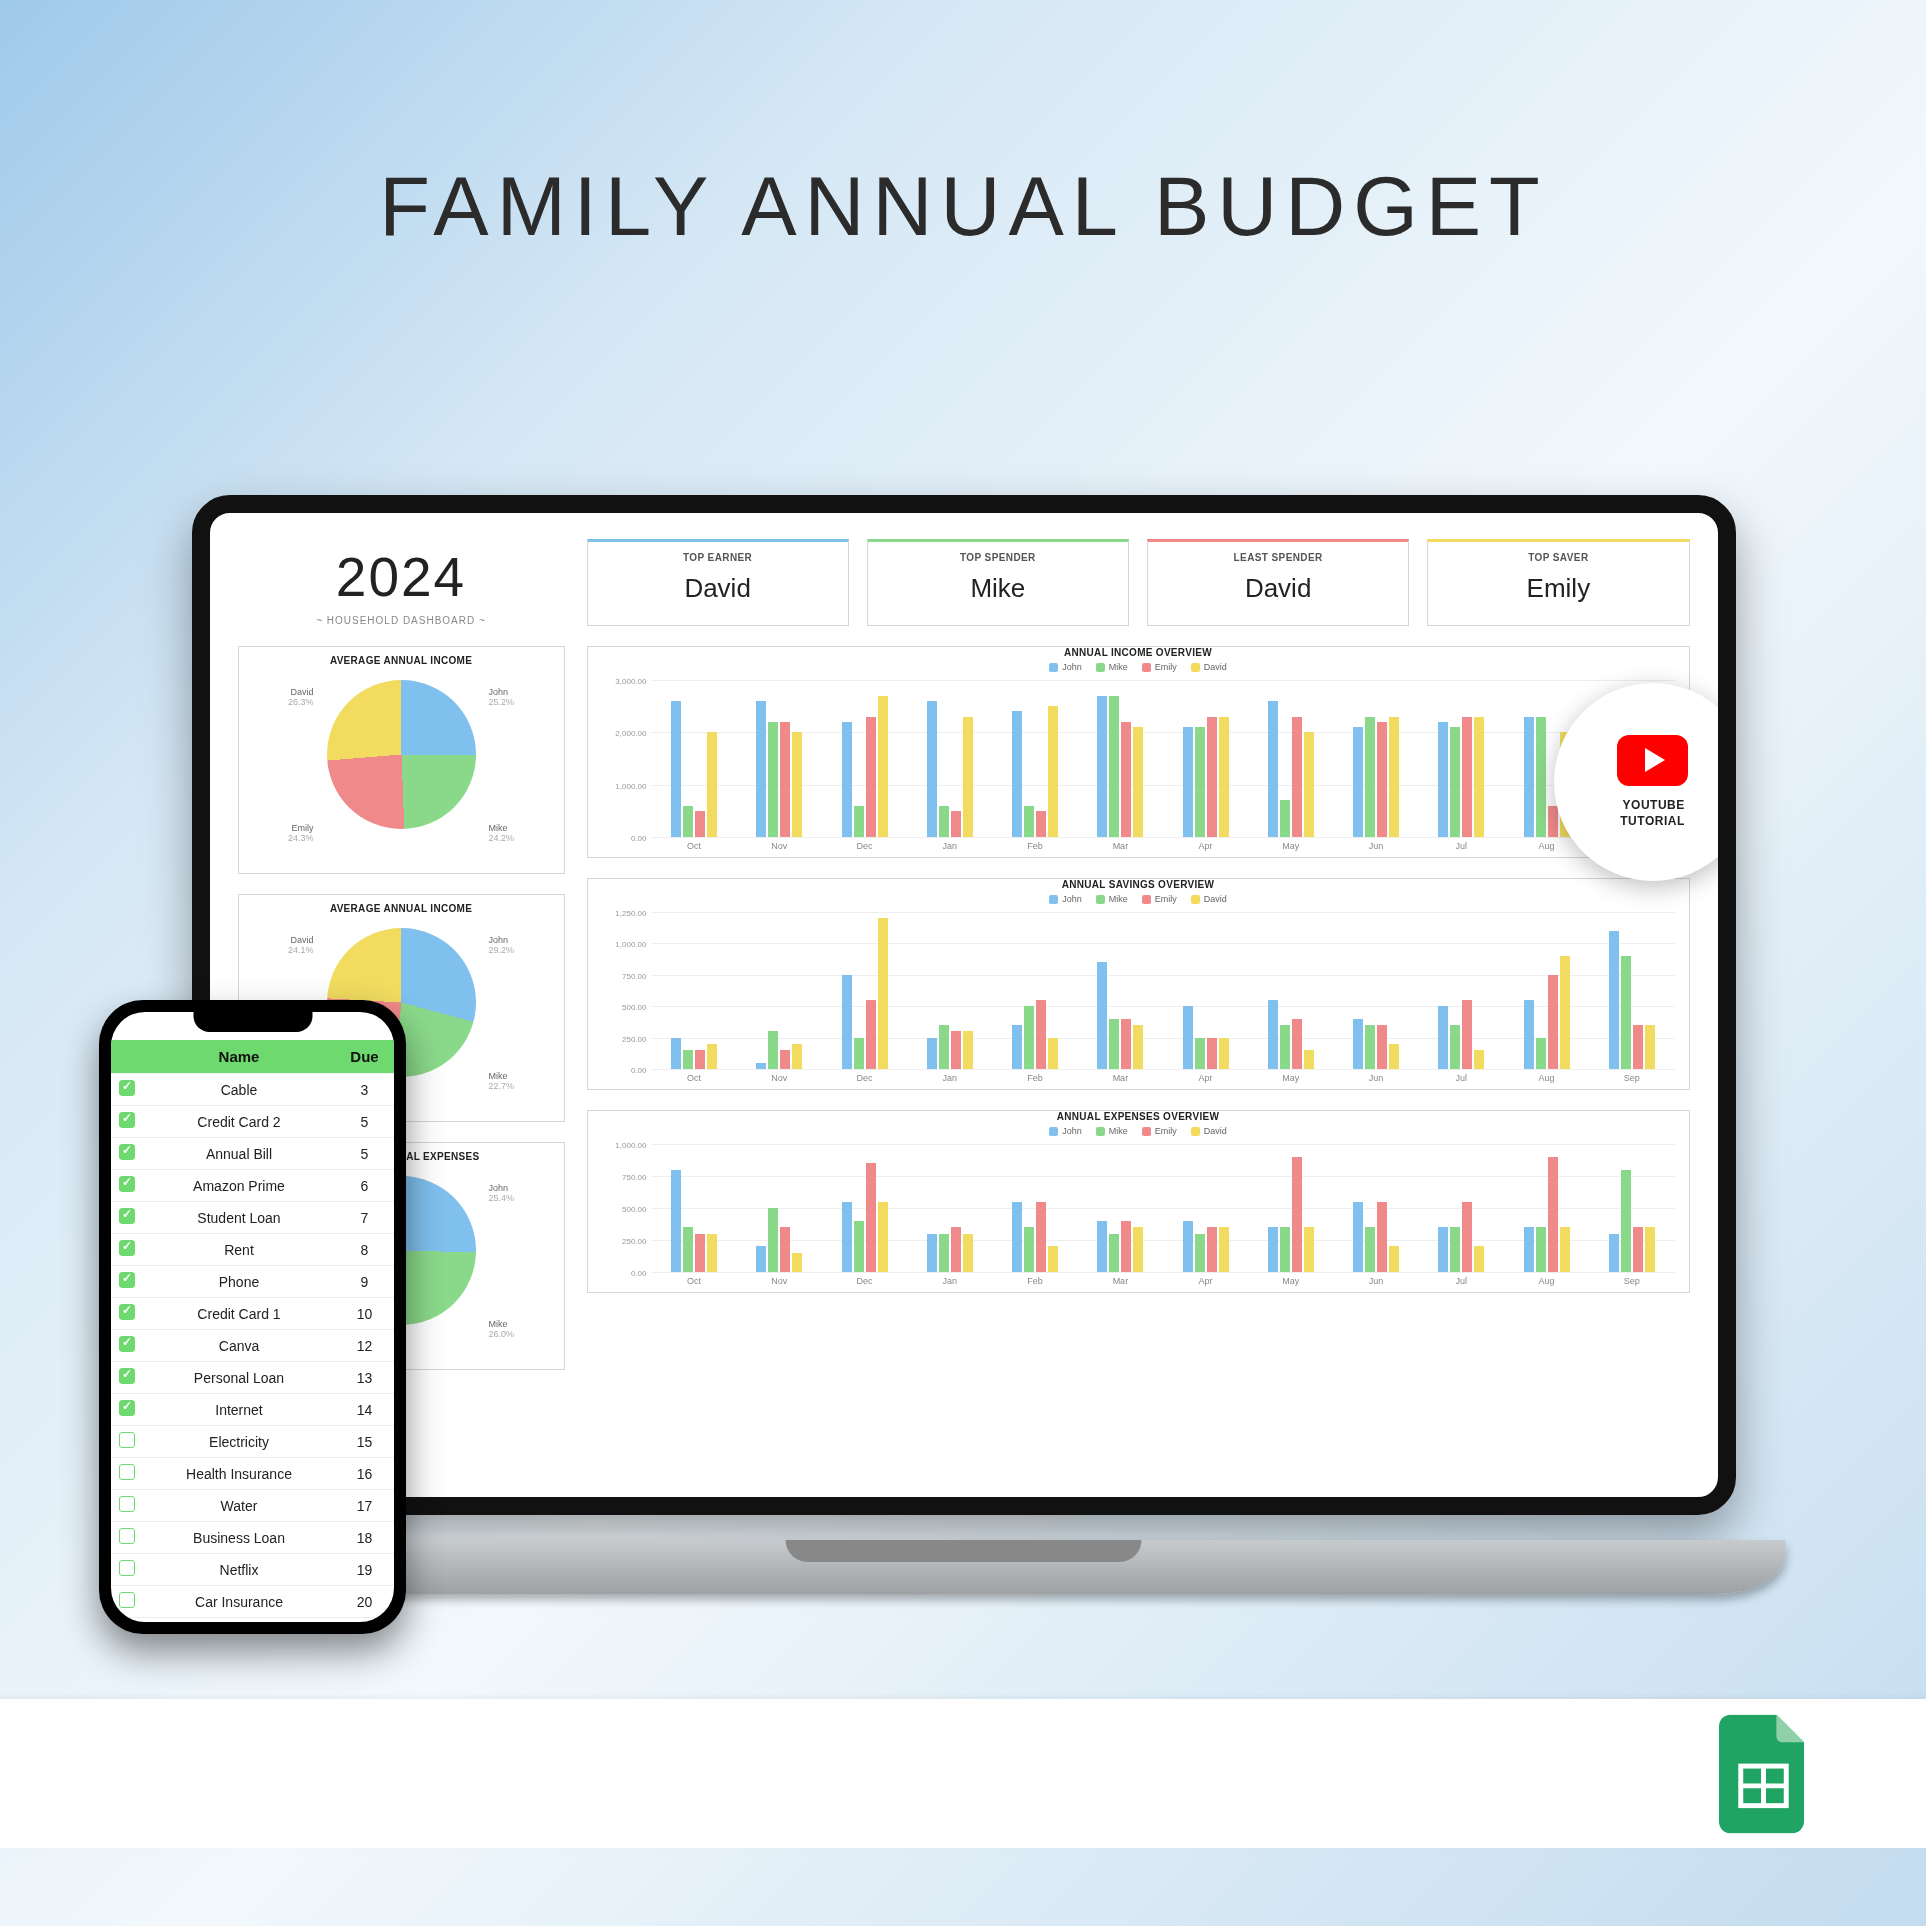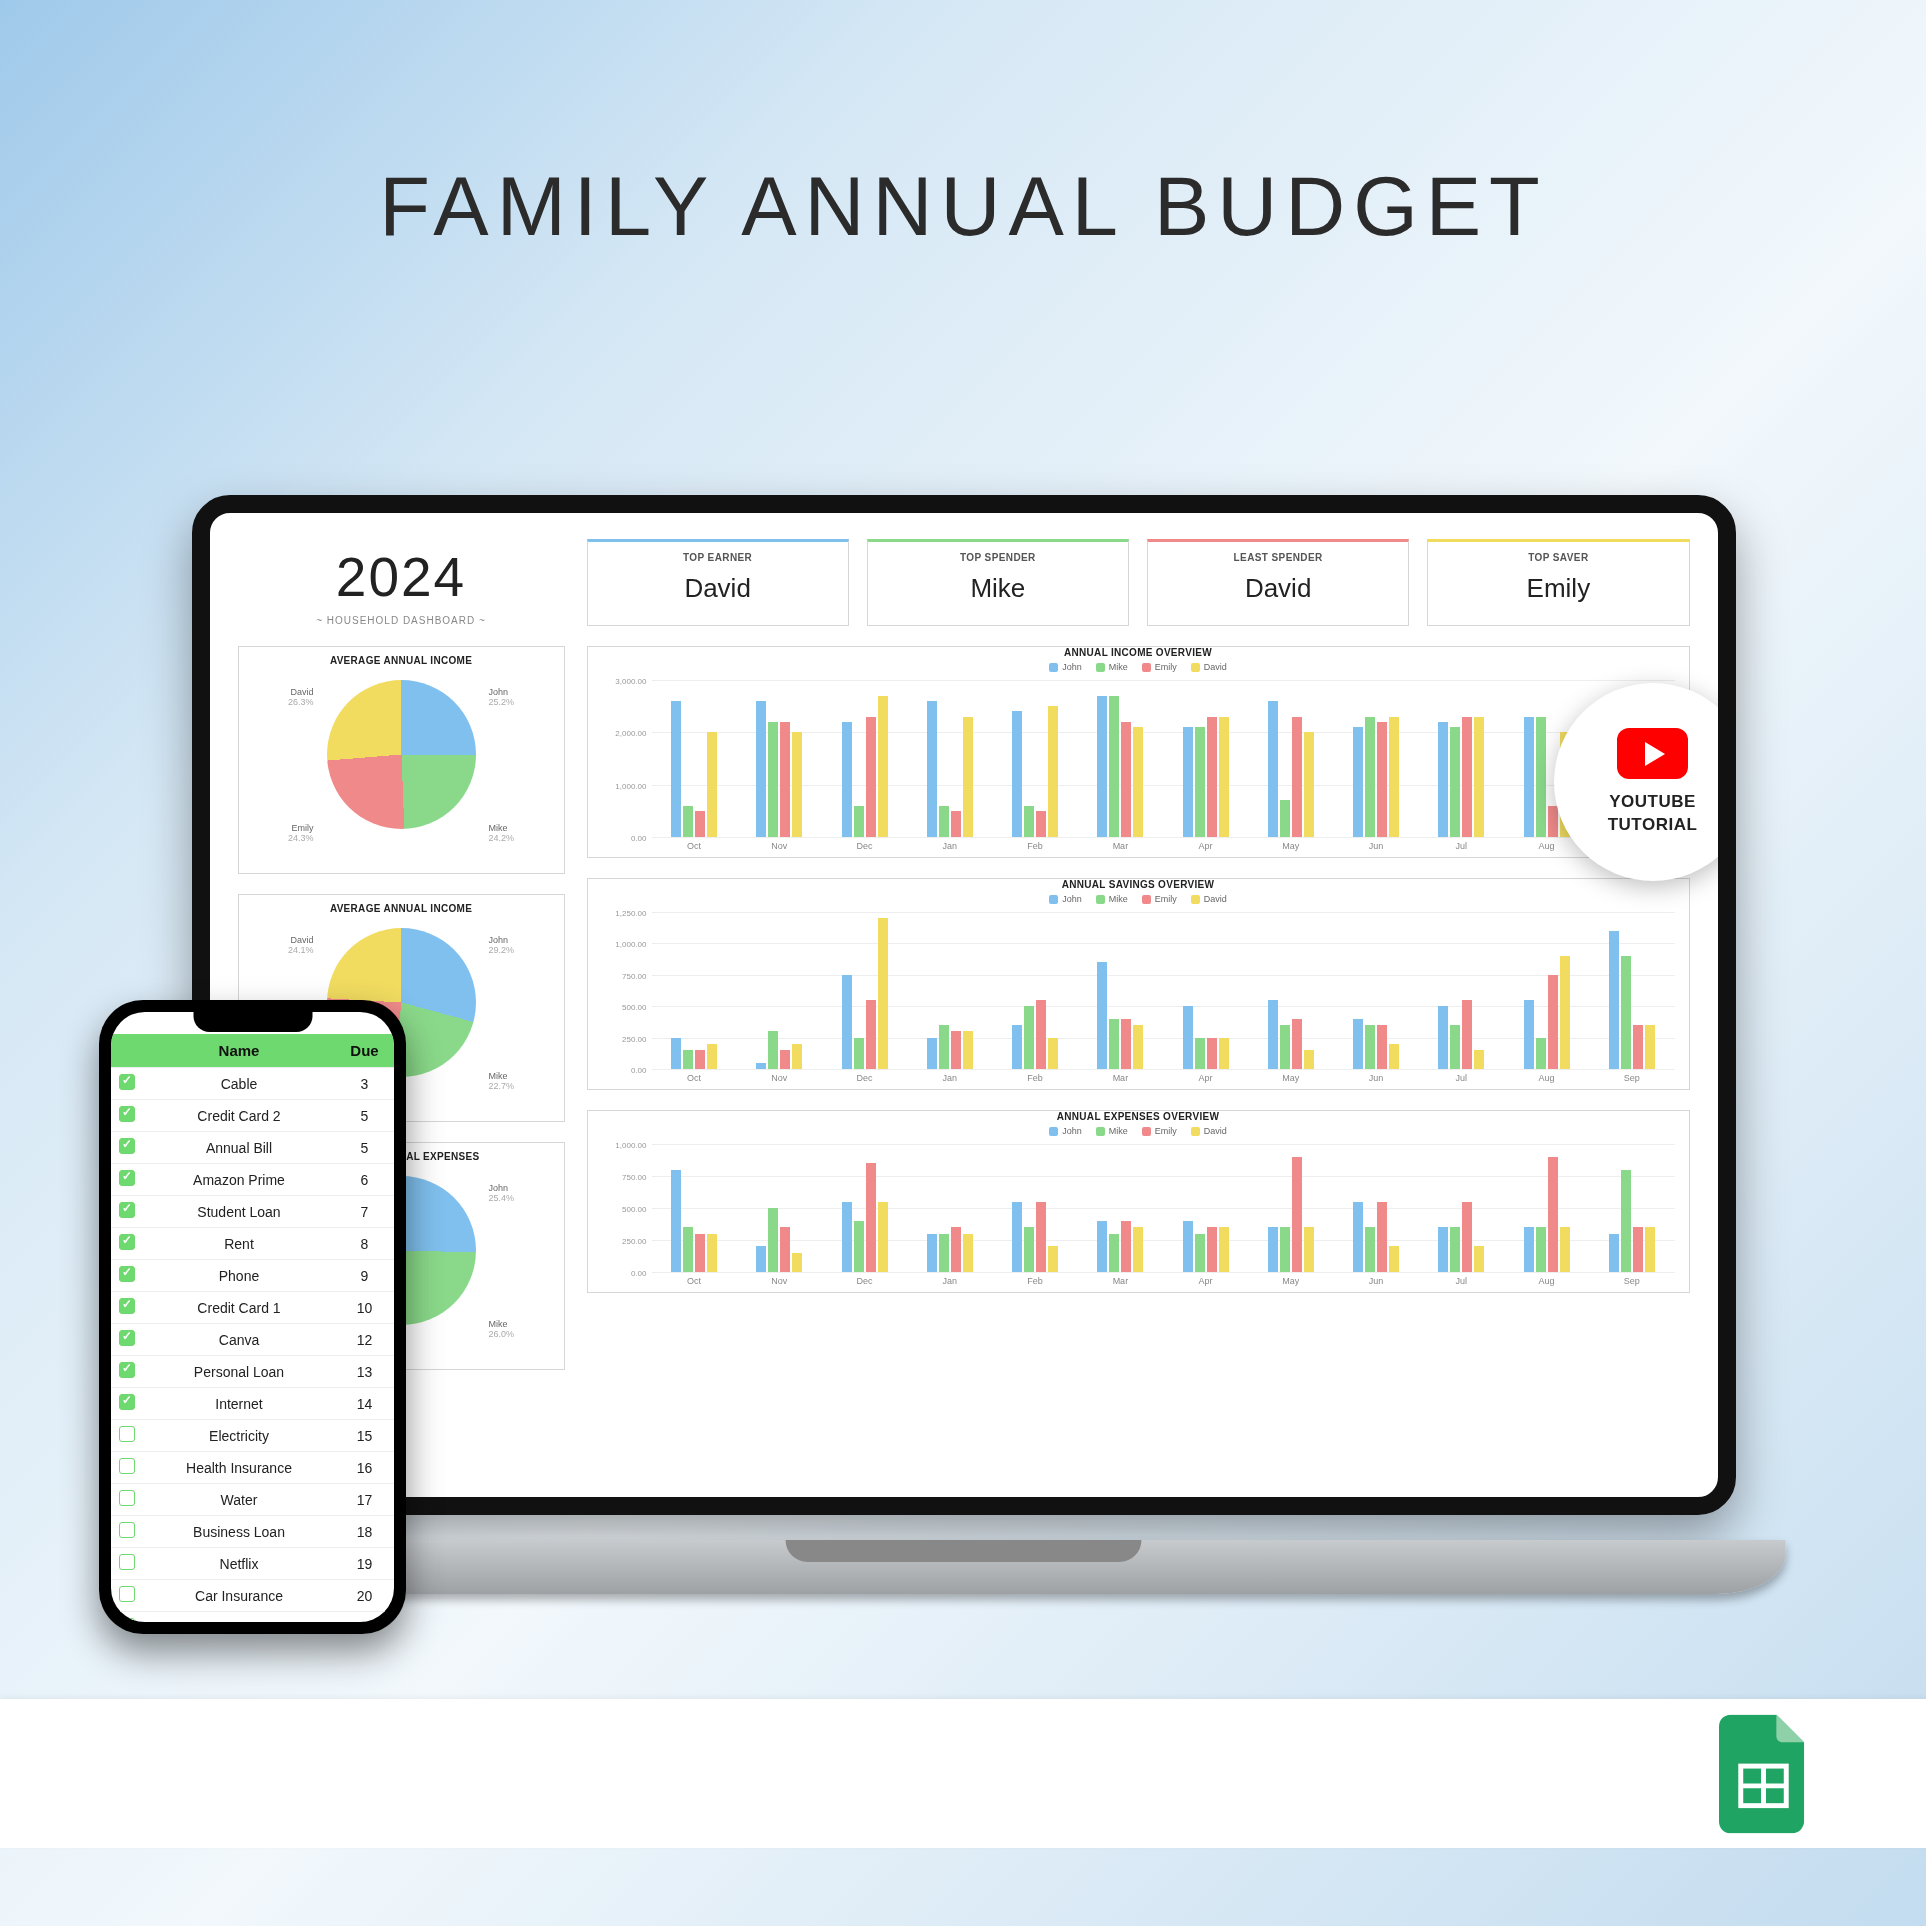--- a/index.html
+++ b/index.html
@@ -82,31 +82,31 @@
   .left-col{display:flex;flex-direction:column;gap:20px;}
 
   
   .yt-badge{
     position:absolute;right:-34px;top:170px;width:198px;height:198px;border-radius:50%;
     background:#fff;box-shadow:0 6px 24px rgba(0,0,0,0.25);
     display:flex;flex-direction:column;align-items:center;justify-content:center;z-index:5;
   }
   .yt-badge .yt{width:71px;height:51px;background:#ff0000;border-radius:12px;position:relative;margin-bottom:12px;}
   .yt-badge .yt:after{content:"";position:absolute;left:50%;top:50%;transform:translate(-40%,-50%);border-left:20px solid #fff;border-top:12px solid transparent;border-bottom:12px solid transparent;}
-  .yt-badge .txt{font-size:17px;font-weight:700;text-align:center;line-height:1.3;letter-spacing:0.5px;}
+  .yt-badge .txt{font-size:12px;font-weight:700;text-align:right;line-height:1.3;letter-spacing:0.5px;}
 
   
   .phone{
     position:absolute;left:99px;top:1000px;width:307px;height:634px;
     background:#000;border-radius:44px;padding:12px;z-index:20;
     box-shadow:0 18px 36px rgba(0,0,0,0.45);
   }
   .phone-screen{width:100%;height:100%;background:#fff;border-radius:34px;overflow:hidden;position:relative;}
   .notch{position:absolute;top:0;left:50%;transform:translateX(-50%);width:119px;height:20px;background:#000;border-radius:0 0 16px 16px;}
-  .phone-table{width:100%;border-collapse:collapse;margin-top:22px;font-size:14px;}
+  .phone-table{width:100%;border-collapse:collapse;margin-top:28px;font-size:14px;}
   .phone-table th{background:#6ed96e;color:#111;padding:8px 6px;font-weight:700;font-size:15px;}
   .phone-table td{border-top:1px solid #eee;padding:6px 6px;text-align:center;}
   .phone-table td.chk{width:32px;}
   .chkbox{width:16px;height:16px;border:1.5px solid #6ed96e;border-radius:3px;display:inline-block;position:relative;background:#fff;}
   .chkbox.on{background:#6ed96e;}
   .chkbox.on:after{content:"✓";position:absolute;color:#fff;font-size:12px;left:2px;top:-2px;font-weight:700;}
 </style>
 </head>
 <body>
 

